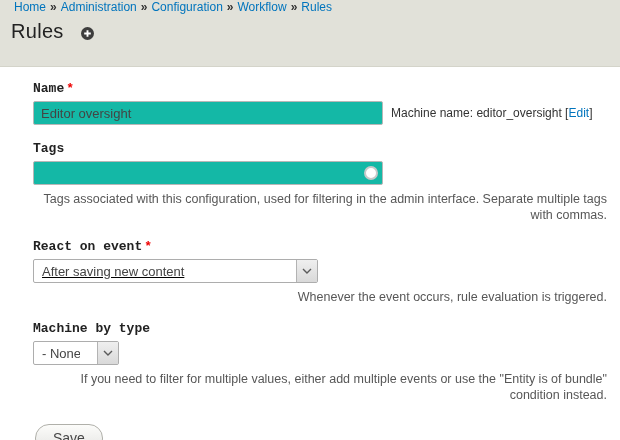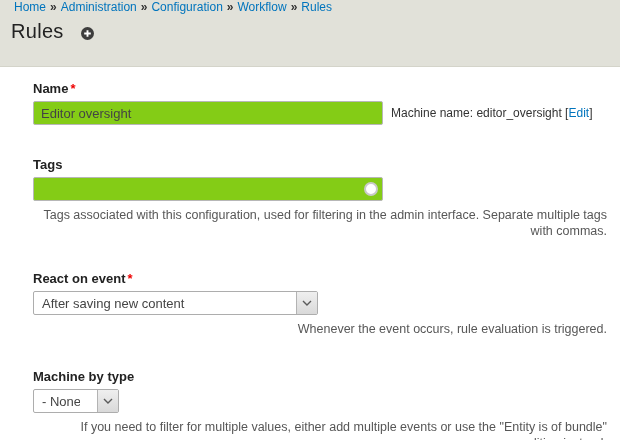--- a/index.html
+++ b/index.html
@@ -7,39 +7,39 @@
 
   .header { background:#e1e1d9; height:67px; border-bottom:1px solid #d4d4ca; padding:0 0 0 14px; }
   .breadcrumb { font-size:12px; color:#333; }
   .breadcrumb a { color:#0074bd; text-decoration:none; cursor:pointer; }
   .breadcrumb .sep { color:#333; margin:0 4px; font-weight:bold; }
   .title-row { margin-top:6px; margin-left:-3px; display:flex; align-items:center; }
   .page-title { font-size:20px; font-weight:400; color:#222; letter-spacing:.3px; }
   .add-icon { margin-left:17px; margin-top:3px; display:inline-flex; cursor:pointer; }
 
   .main { padding:14px 12px 0 33px; }
-  .form-item { margin-top:32px; }
+  .form-item { margin-top:16px; }
   .form-item:first-child { margin-top:0; }
-  label.f-label { display:block; font-size:13px; font-weight:bold; color:#222; margin-bottom:5px; }
+  label.f-label { display:block; font-size:13px; font-weight:bold; color:#222; margin-bottom:5px;font-family:Liberation Mono, monospace; }
   .req { color:#e00; font-weight:bold; margin-left:2px; }
 
   .name-row { display:flex; align-items:center; }
-  input.text { width:350px; height:24px; border:1px solid #b7b7b7; border-radius:2px; padding:2px 7px; font-size:13px; color:#444; font-family:"Liberation Sans", sans-serif; background:#84cc16; }
+  input.text { width:350px; height:24px; border:1px solid #b7b7b7; border-radius:2px; padding:2px 7px; font-size:13px; color:#444; font-family:"Liberation Sans", sans-serif; background:#14b8a6; }
   .machine-name { margin-left:8px; font-size:12px; color:#333; white-space:nowrap;text-align:center; }
   .machine-name a { color:#0074bd; text-decoration:none; cursor:pointer; }
 
   .input-wrap { position:relative; display:inline-block; }
   .throbber { position:absolute; right:5px; top:5px; width:14px; height:14px; border:2px solid #c9c9c9; border-radius:50%; background:#fff; }
 
   .description { margin-top:6px; max-width:574px; font-size:12.5px; line-height:16px; color:#575757;text-align:right; }
 
   .select { display:flex; height:24px; border:1px solid #adadad; border-radius:2px; background:#fff; align-items:center; justify-content:space-between; cursor:pointer; }
   .select .value { padding:0 8px; font-size:13px; color:#444; white-space:nowrap; overflow:hidden; }
   .select .arrow { width:21px; height:22px; background:linear-gradient(#efefef,#d9d9d9); border-left:1px solid #b3b3b3; display:flex; align-items:center; justify-content:center; flex:none; }
-  .select-event { width:285px; }
+  .select-event { width:285px;text-decoration:underline; }
   .select-type { width:86px;gap:17px; }
 
   .save-btn { margin-top:21px; margin-left:2px; padding:5px 17px 6px; font-size:14px; color:#464646; font-family:"Liberation Sans", sans-serif; background:linear-gradient(#fcfcfa,#e3e3e1); border:1px solid #b0b0aa; border-radius:14px; cursor:pointer; }
 </style>
 </head>
 <body>
 
 <div class="header">
   <div class="breadcrumb">
     <a>Home</a><span class="sep">»</span><a>Administration</a><span class="sep">»</span><a>Configuration</a><span class="sep">»</span><a>Workflow</a><span class="sep">»</span><a>Rules</a>

